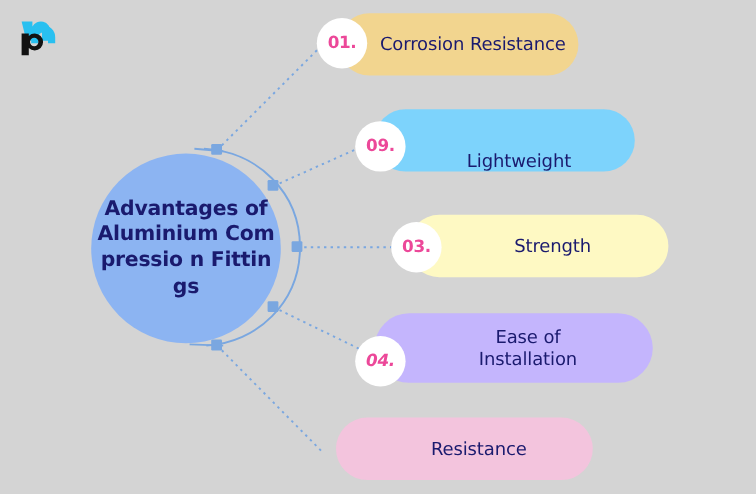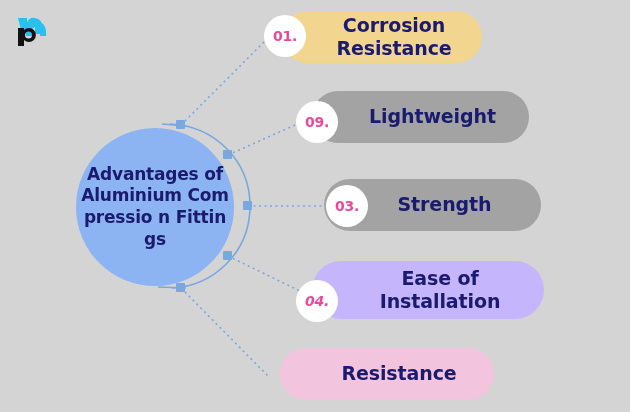--- a/index.html
+++ b/index.html
@@ -68,22 +68,22 @@
     position: absolute;
     height: 52px;
     border-radius: 26px;
     display: flex;
     align-items: center;
     justify-content: center;
     box-sizing: border-box;
   }
   .pill-label {
     color: #1a1a6e;
-    font-size: 19px;
-    font-weight: bold;
+    font-size: 15px;
+    font-weight: normal;
     line-height: 1.22;
     text-align: center;
     letter-spacing: -0.1px;
     padding-left: 34px;
     padding-right: 10px;
   }
   .pill.two-line { height: 58px; border-radius: 29px; }
 
   .badge {
     position: absolute;
@@ -138,28 +138,28 @@
     <div id="center-text">Advantages of Aluminium Compressio n Fittings</div>
   </div>
 
   <div class="pill" style="left:282px; top:11px; width:200px; background:#f2d58f;">
     <div class="pill-label">Corrosion Resistance</div>
   </div>
   <div class="badge" style="left:264px; top:15px;">
     <span>01.</span>
   </div>
 
-  <div class="pill" style="left:312px; top:91px; width:217px; background:#a3a3a3;">
+  <div class="pill" style="left:312px; top:91px; width:217px; background:#7dd3fc;align-items:flex-end;">
     <div class="pill-label">Lightweight</div>
   </div>
   <div class="badge" style="left:296px; top:101px;">
     <span>09.</span>
   </div>
 
-  <div class="pill" style="left:324px; top:179px; width:217px; background:#a3a3a3;">
+  <div class="pill" style="left:340px; top:179px; width:217px; background:#fef9c3;">
     <div class="pill-label">Strength</div>
   </div>
   <div class="badge" style="left:326px; top:185px;">
     <span>03.</span>
   </div>
 
   <div class="pill two-line" style="left:312px; top:261px; width:232px; background:#c4b5fd;">
     <div class="pill-label">
       <div>Ease of</div>
       <div>Installation</div>

